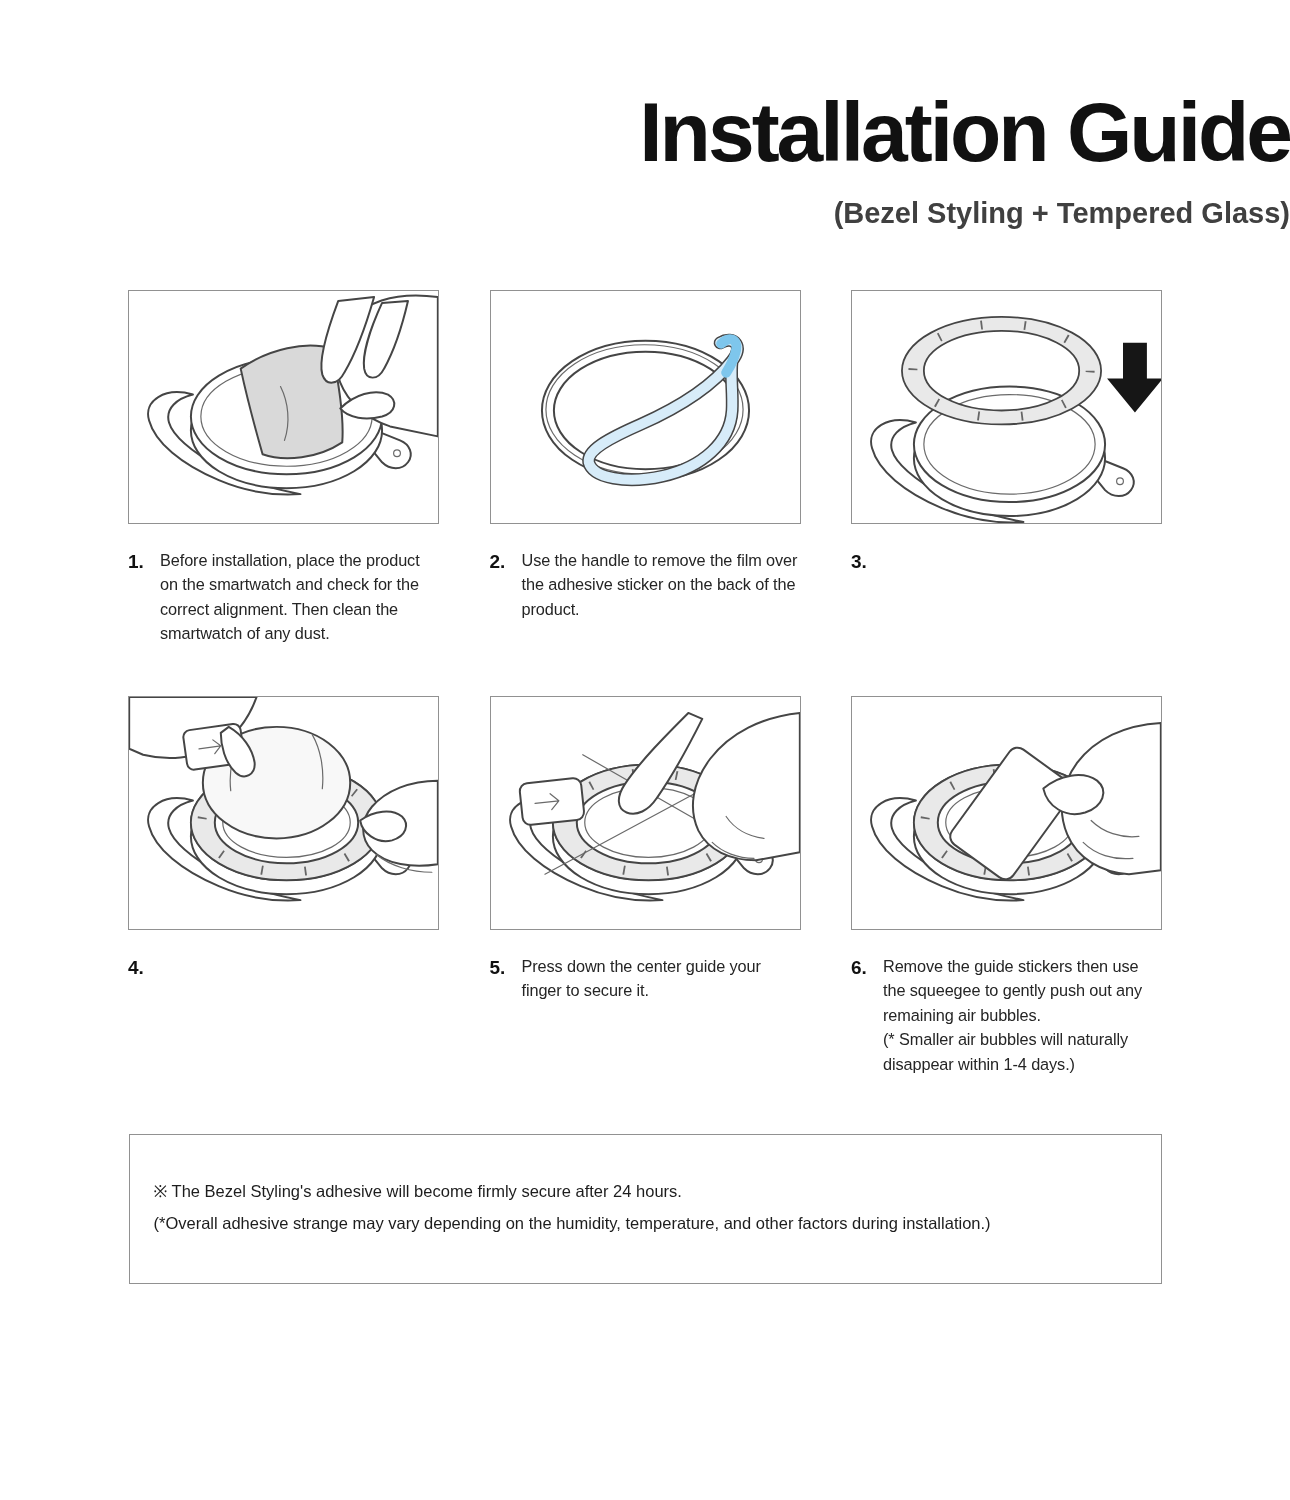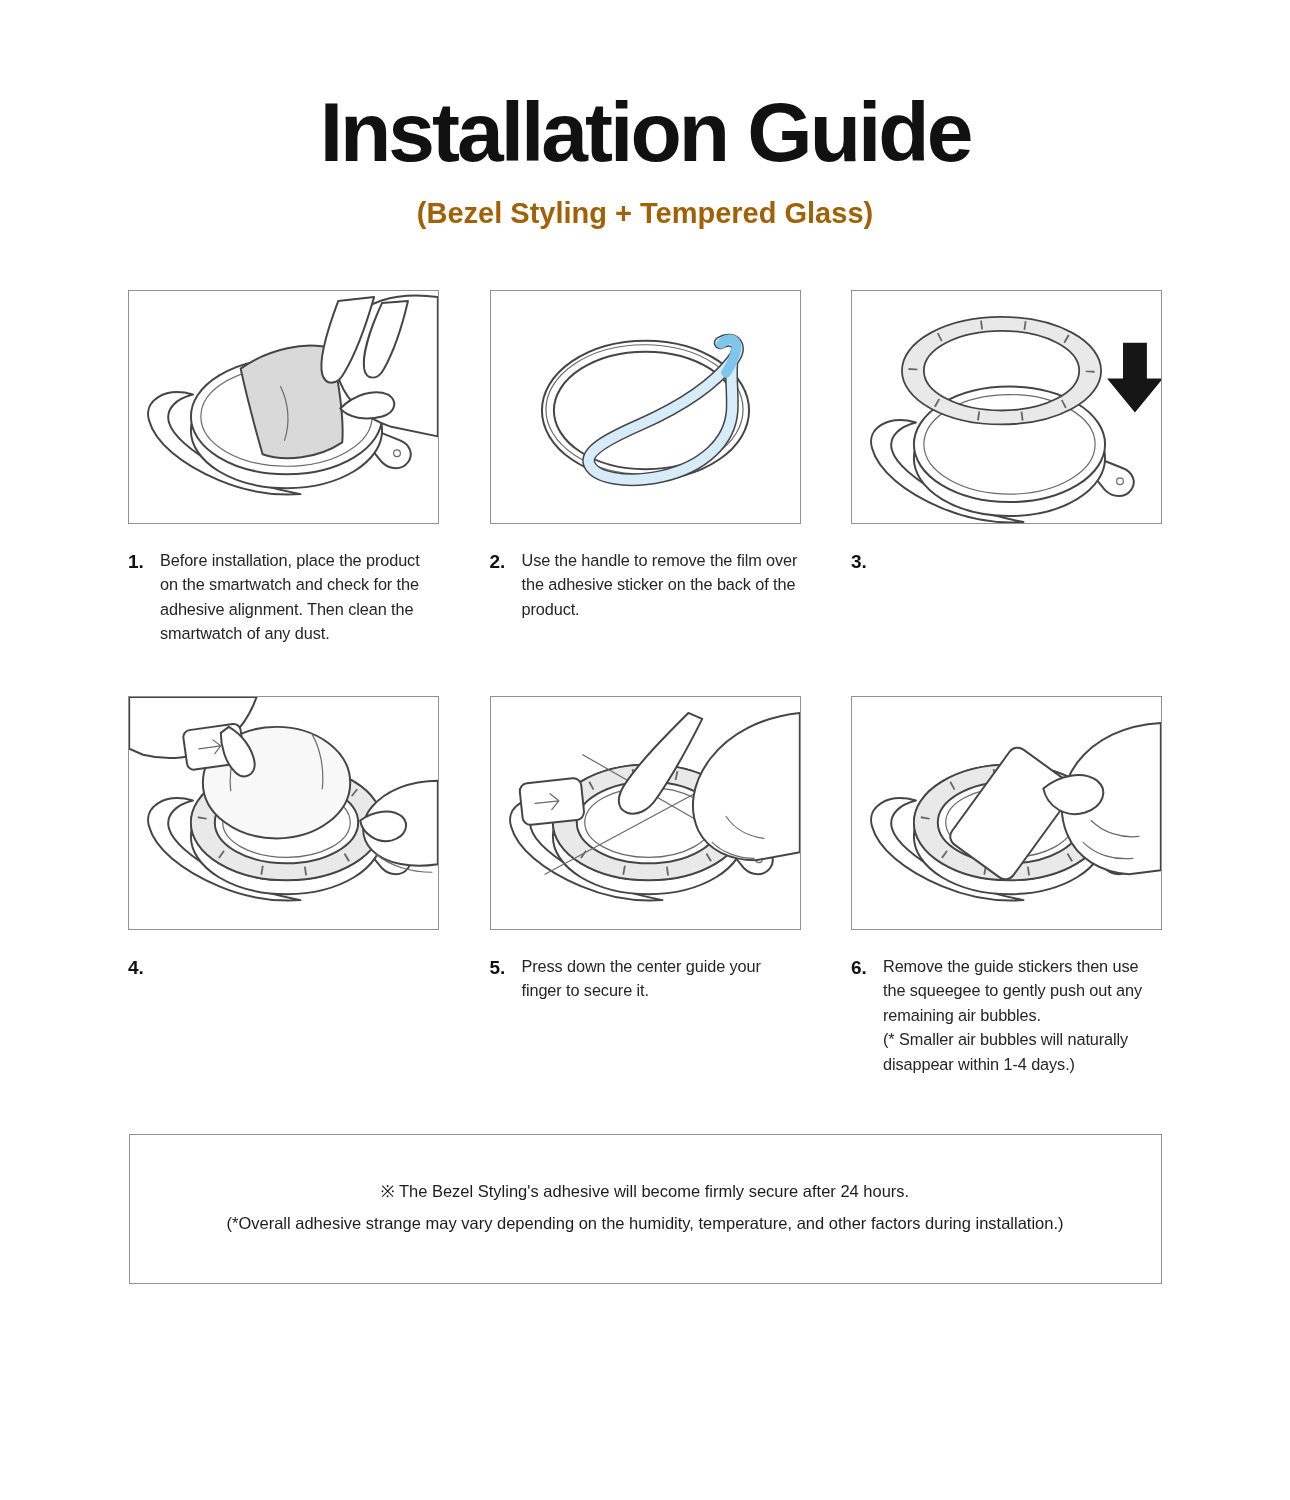--- a/index.html
+++ b/index.html
@@ -12,41 +12,41 @@
     --arrow-black:#161616;
     --text:#252525;
   }
   *{box-sizing:border-box;margin:0;padding:0;}
   html,body{background:#ffffff;}
   body{
     width:1290px;height:1500px;overflow:hidden;
     font-family:"Liberation Sans", sans-serif;color:var(--text);
   }
   .page{width:1290px;height:1500px;padding-top:84px;}
-  .header{text-align:center;}
+  .header{text-align:right;}
   .title{font-size:84px;font-weight:800;letter-spacing:-3px;color:#111;}
-  .subtitle{font-size:29px;font-weight:600;margin-top:16px;color:#a16207;}
+  .subtitle{font-size:29px;font-weight:600;margin-top:16px;color:#404040;}
   .grid{
     width:1034px;margin:60px auto 0;
     display:grid;grid-template-columns:repeat(3,311px);
     column-gap:50.5px;row-gap:50px;
   }
   .figure-box{
     width:311px;height:234px;border:1px solid var(--box-border);
     background:#fff;overflow:hidden;
   }
   .figure-box svg{width:100%;height:100%;display:block;}
   .caption{display:flex;margin-top:24px;padding-right:2px;}
   .step-number{flex:0 0 32px;font-size:19px;font-weight:700;line-height:1.45;color:#111;}
   .step-text{flex:1;font-size:16.3px;line-height:1.5;letter-spacing:-0.1px;}
   .step-note{display:block;}
   .cell-3 .step-text{font-size:14.9px;line-height:1.55;}
   .footer-box{
     width:1033px;margin:58px auto 0;border:1px solid var(--box-border);
-    padding:40px 24px 44px;text-align:center;font-size:16.5px;line-height:1.95;color:#1d1d1d;
+    padding:40px 24px 44px;text-align:left;font-size:16.5px;line-height:1.95;color:#1d1d1d;
   }
   
   .fw{fill:#ffffff;stroke:var(--line);stroke-width:2;stroke-linejoin:round;stroke-linecap:round;}
   .ln{fill:none;stroke:var(--line);stroke-width:2;stroke-linejoin:round;stroke-linecap:round;}
   .thin{stroke-width:1.2;stroke:#6a6a6a;}
   .band{fill:var(--bezel-gray);stroke:var(--line);stroke-width:1.8;}
   .tickline{fill:none;stroke:var(--line);stroke-width:9;stroke-dasharray:1.8 42;opacity:.8;}
   .cloth{fill:var(--cloth-gray);stroke:var(--line);stroke-width:2;stroke-linejoin:round;}
   .ribbon-o{fill:none;stroke:var(--line);stroke-width:13;stroke-linecap:round;}
   .ribbon-f{fill:none;stroke:var(--film-light);stroke-width:10;stroke-linecap:round;}
@@ -92,21 +92,21 @@
           <path class="cloth" d="M112 78 C140 58 178 50 204 58 C210 92 216 126 214 152 C190 168 156 172 134 164 C126 136 118 106 112 78 Z"></path>
           <path class="ln thin" d="M152 96 C160 112 162 132 156 150"></path>
           <path class="fw" d="M310 6 C266 0 234 12 218 34 C206 50 204 72 212 92 C220 112 238 128 262 136 L310 146 Z"></path>
           <path class="fw" d="M246 6 C238 34 228 62 216 82 C210 94 198 96 194 84 C190 70 198 42 210 10 Z"></path>
           <path class="fw" d="M280 10 C274 36 266 60 256 78 C250 90 238 90 236 78 C234 64 242 38 254 12 Z"></path>
           <path class="fw" d="M212 118 C226 104 246 98 260 104 C270 110 268 122 254 126 C238 130 220 128 212 118 Z"></path>
         </svg>
       </div>
       <div class="caption">
         <span class="step-number">1.</span>
-        <span class="step-text"><span>Before installation, place the product on the smartwatch and check for the adhesive alignment. Then clean the smartwatch of any dust.</span><span class="step-note"></span></span>
+        <span class="step-text"><span>Before installation, place the product on the smartwatch and check for the correct alignment. Then clean the smartwatch of any dust.</span><span class="step-note"></span></span>
       </div>
     </div>
 
     <div class="cell cell-2">
       <div class="figure-box">
         <svg viewBox="0 0 310 233" aria-label="peel-adhesive-film-from-bezel-ring">
           <ellipse class="ln" cx="155" cy="120" rx="104" ry="70"></ellipse>
           <ellipse class="ln thin" cx="154" cy="119" rx="99" ry="65"></ellipse>
           <ellipse class="ln" cx="155" cy="120" rx="92" ry="59"></ellipse>
           <path class="ribbon-o" d="M230 52 C244 44 254 56 242 70 C222 96 186 118 150 134 C118 148 96 160 98 172 C102 188 136 194 172 186 C212 177 240 152 242 120 C243 102 240 84 242 70"></path>

